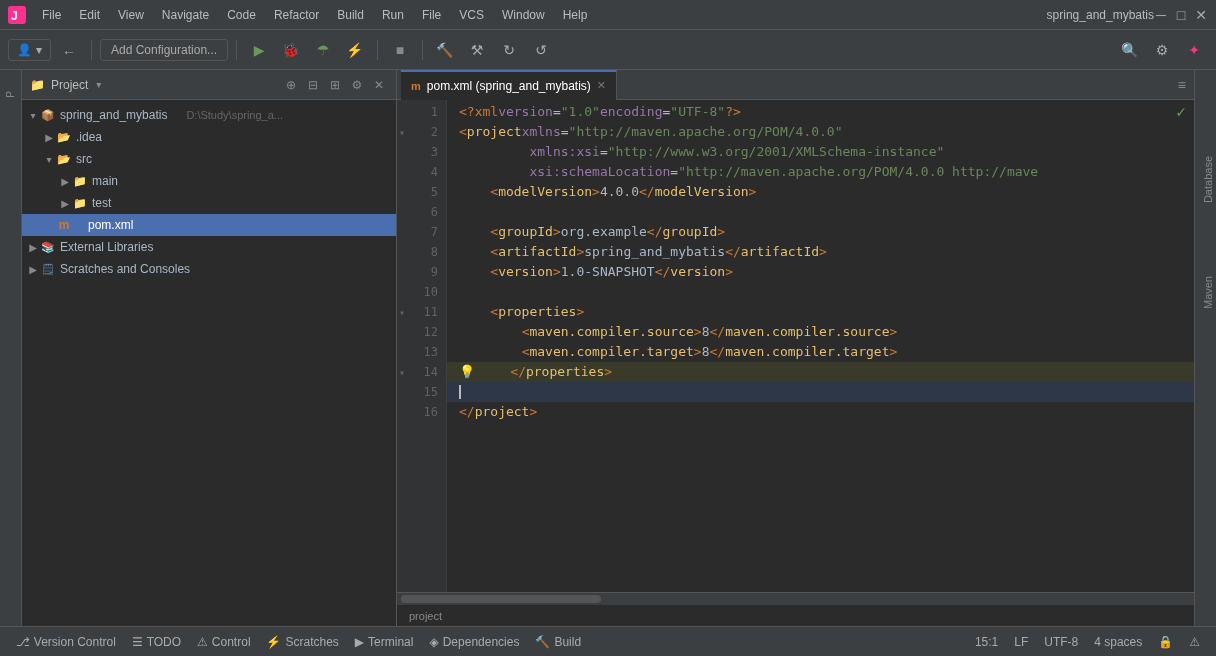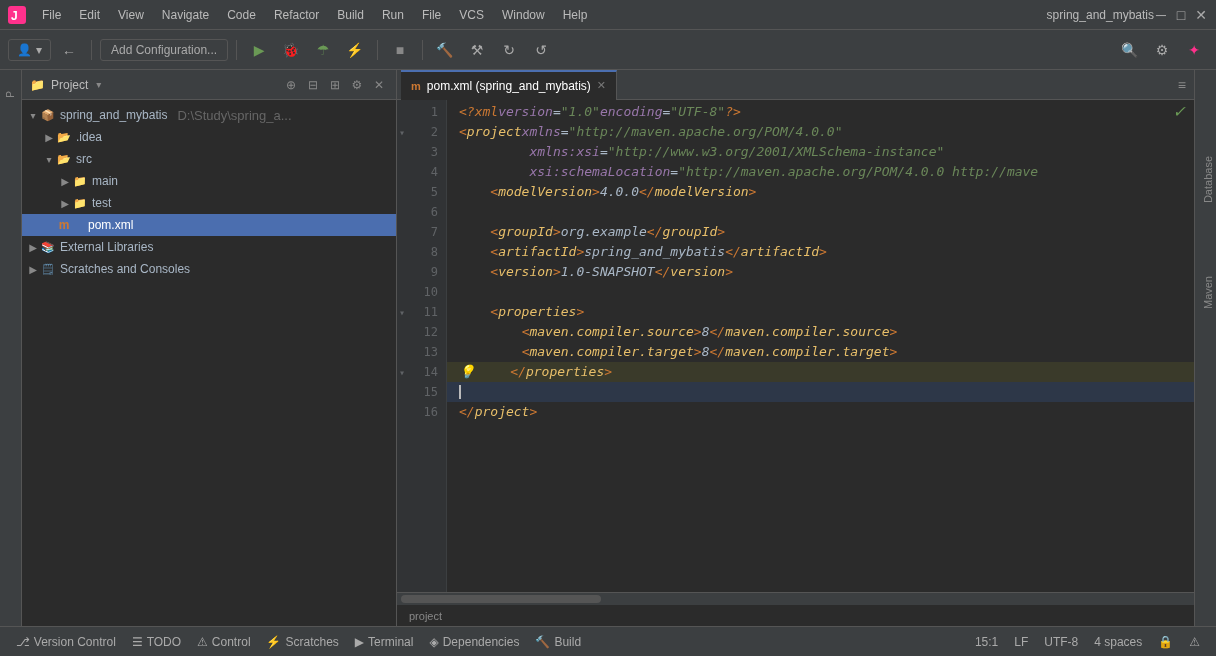--- a/index.html
+++ b/index.html
@@ -219,22 +219,22 @@
       align-items: center;
       justify-content: center;
       font-size: 11px;
     }
     .tree-label {
       color: #a9b7c6;
       font-size: 12px;
     }
     .tree-path {
       color: #666;
-      font-size: 13px;
-      margin-left: 10px;
+      font-size: 11px;
+      margin-left: 19px;
     }
 
     
     .right-sidebar {
       width: 22px;
       background: #3c3f41;
       display: flex;
       flex-direction: column;
       align-items: center;
       border-left: 1px solid #555;
@@ -334,21 +334,20 @@
       font-size: 10px;
       cursor: pointer;
     }
     .code-content {
       flex: 1;
       overflow: auto;
       padding: 2px 0;
       font-family: 'Consolas', monospace;
       font-size: 13px;
       line-height: 20px;
-      font-style: italic;
     }
     .code-line {
       height: 20px;
       padding: 0 12px;
       white-space: nowrap;
       display: flex;
       align-items: center;
       position: relative;
     }
     .code-line.highlight-line {

